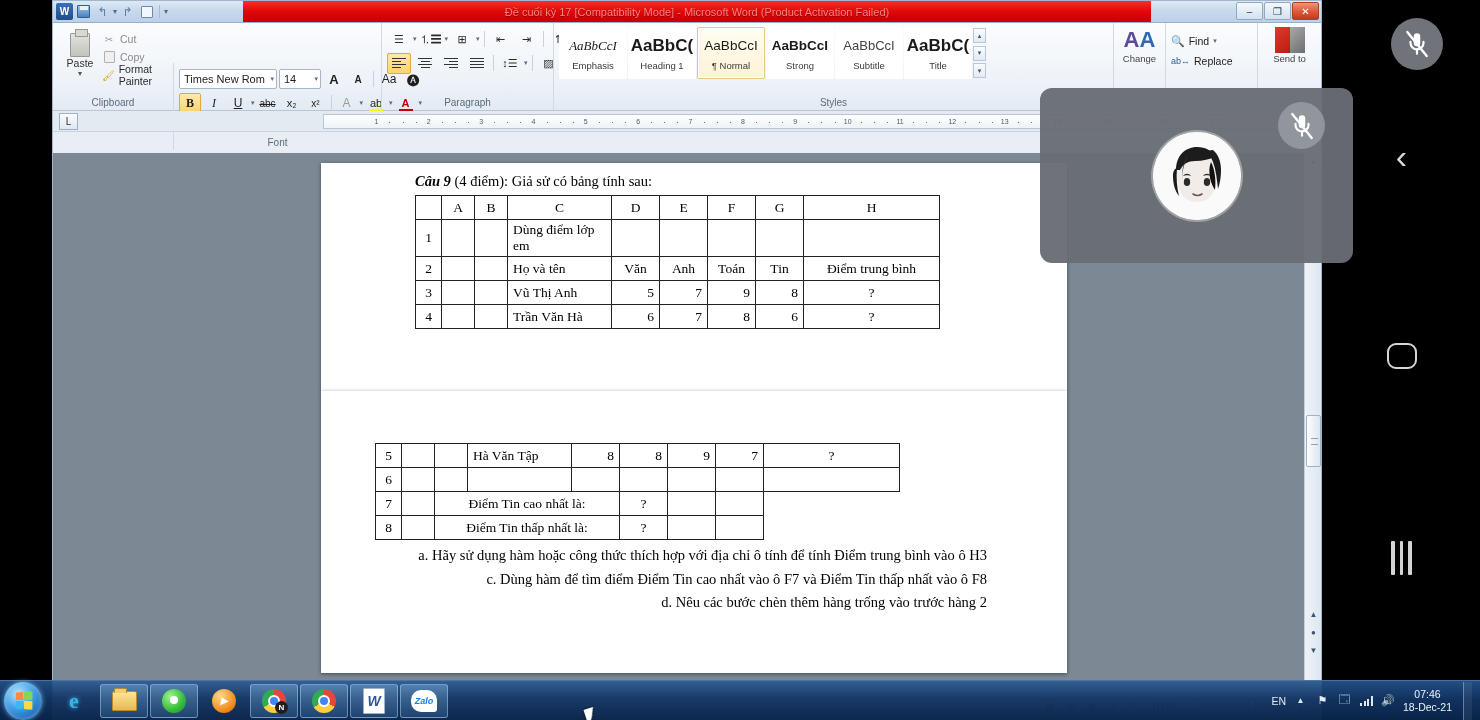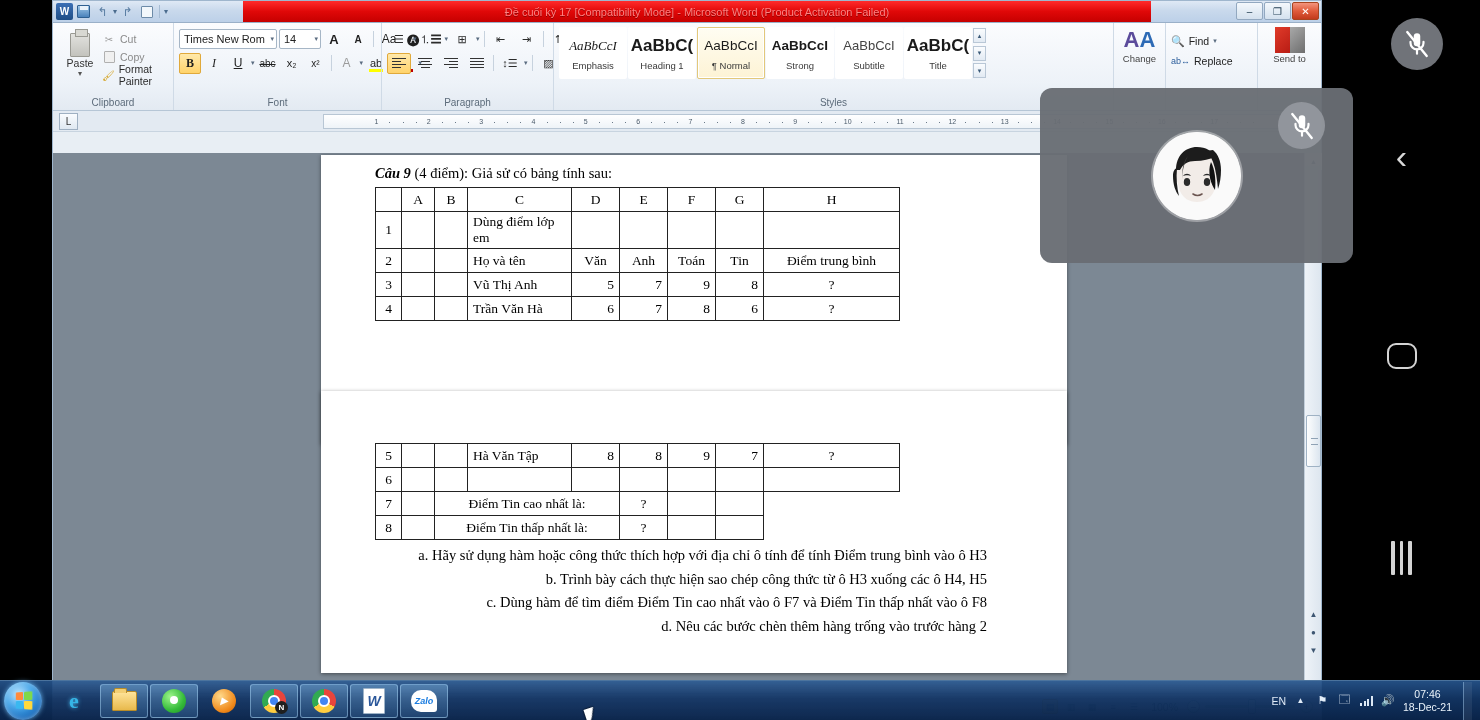--- a/index.html
+++ b/index.html
@@ -104,21 +104,21 @@
   .paste-lbl { font-size: 10.5px; color: #333; }
   .paste-caret { font-size: 8px; color: #555; }
   .clip-items { flex: 1; padding-top: 3px; }
   .clip-row { display: flex; align-items: center; gap: 4px; font-size: 10.5px; color: #8a8a8a; height: 18px; }
   .clip-row .ci { width: 14px; height: 14px; display:flex; align-items:center; justify-content:center; font-size:10px; }
   .cut-ico { color: #9a9a9a; }
   .copy-ico { width: 11px; height: 12px; border: 1px solid #b0b0b0; background:#f0f0f0; border-radius:1px; }
   .fp-ico { color: #d4a017; font-size: 11px; }
 
   
-  #grp-font { width: 208px; }
+  #grp-font { width: 208px; margin-top: 40px; }
   .font-rows { flex:1; }
   .frow { display: flex; align-items: center; gap: 2px; height: 24px; }
   .fname-box, .fsize-box {
     height: 20px; border: 1px solid #a6b6c6; background: #fff; border-radius: 2px;
     display: flex; align-items: center; padding: 0 2px 0 4px; font-size: 11px; color: #222;
     justify-content: space-between;
   }
   .fname-box { width: 98px; }
   .fsize-box { width: 42px; }
   .fbox-caret { font-size: 7px; color: #5a6c80; }
@@ -187,21 +187,21 @@
     background: linear-gradient(to bottom,#ffffff,#eef3f8);
     border: 1px solid #b8c6d4;
   }
   .ruler-ticks { position:relative; width:100%; height:100%; font-size:7px; color:#4a5a6a; }
   .rt { position:absolute; top:3px; transform:translateX(-50%); }
   .rdot { position:absolute; top:7px; width:1px; height:1px; background:#6a7a8a; }
 
   
   #doc-area { position:absolute; left:0; right:0; top:152px; bottom: 38px; background:#7c8894; overflow:hidden; }
   .page { position:absolute; left:268px; width:746px; background:#fff; box-shadow: 0 1px 4px rgba(0,0,0,.45); }
-  #page1 { top: 2px; height: 289px; }
+  #page1 { top: 10px; height: 228px; padding-left: 40px; }
   #page2 { top: 238px; height: 282px; }
   .page-inner { padding: 10px 48px 0 54px; font-family:"Liberation Serif", serif; color:#000; }
 
   .q-title { font-size: 14.5px; margin-bottom: 5px; }
   .q-title b { font-style: italic; font-weight: bold; }
 
   table.sheet { border-collapse: collapse; font-size: 13.5px; font-family:"Liberation Serif",serif; }
   table.sheet td, table.sheet th {
     border: 1px solid #222; padding: 2px 5px; height: 24px; font-weight: normal; color:#000;
   }
@@ -765,21 +765,20 @@
               <td></td>
               <td colspan="3" class="ctr">Điểm Tin thấp nhất là:</td>
               <td class="qm">?</td>
               <td></td>
               <td></td>
             </tr>
           </tbody>
             </table>
           <div style="margin-top:4px;margin-left:-48px;width:660px">
             <div class="q-para">a. Hãy sử dụng hàm hoặc công thức thích hợp với địa chỉ ô tính để tính Điểm trung bình vào ô H3</div>
-            <div class="q-para">b. Trình bày cách thực hiện sao chép công thức từ ô H3 xuống các ô H4, H5</div>
             <div class="q-para">c. Dùng hàm để tìm điểm Điểm Tin cao nhất vào ô F7 và Điểm Tin thấp nhất vào ô F8</div>
             <div class="q-para">d. Nêu các bước chèn thêm hàng trống vào trước hàng 2</div>
           </div>
         </div>
       </div>
     </div>
 
     <div id="vscroll">
       <div class="sb-arrow">▲</div>
       <div id="sb-thumb"></div>

